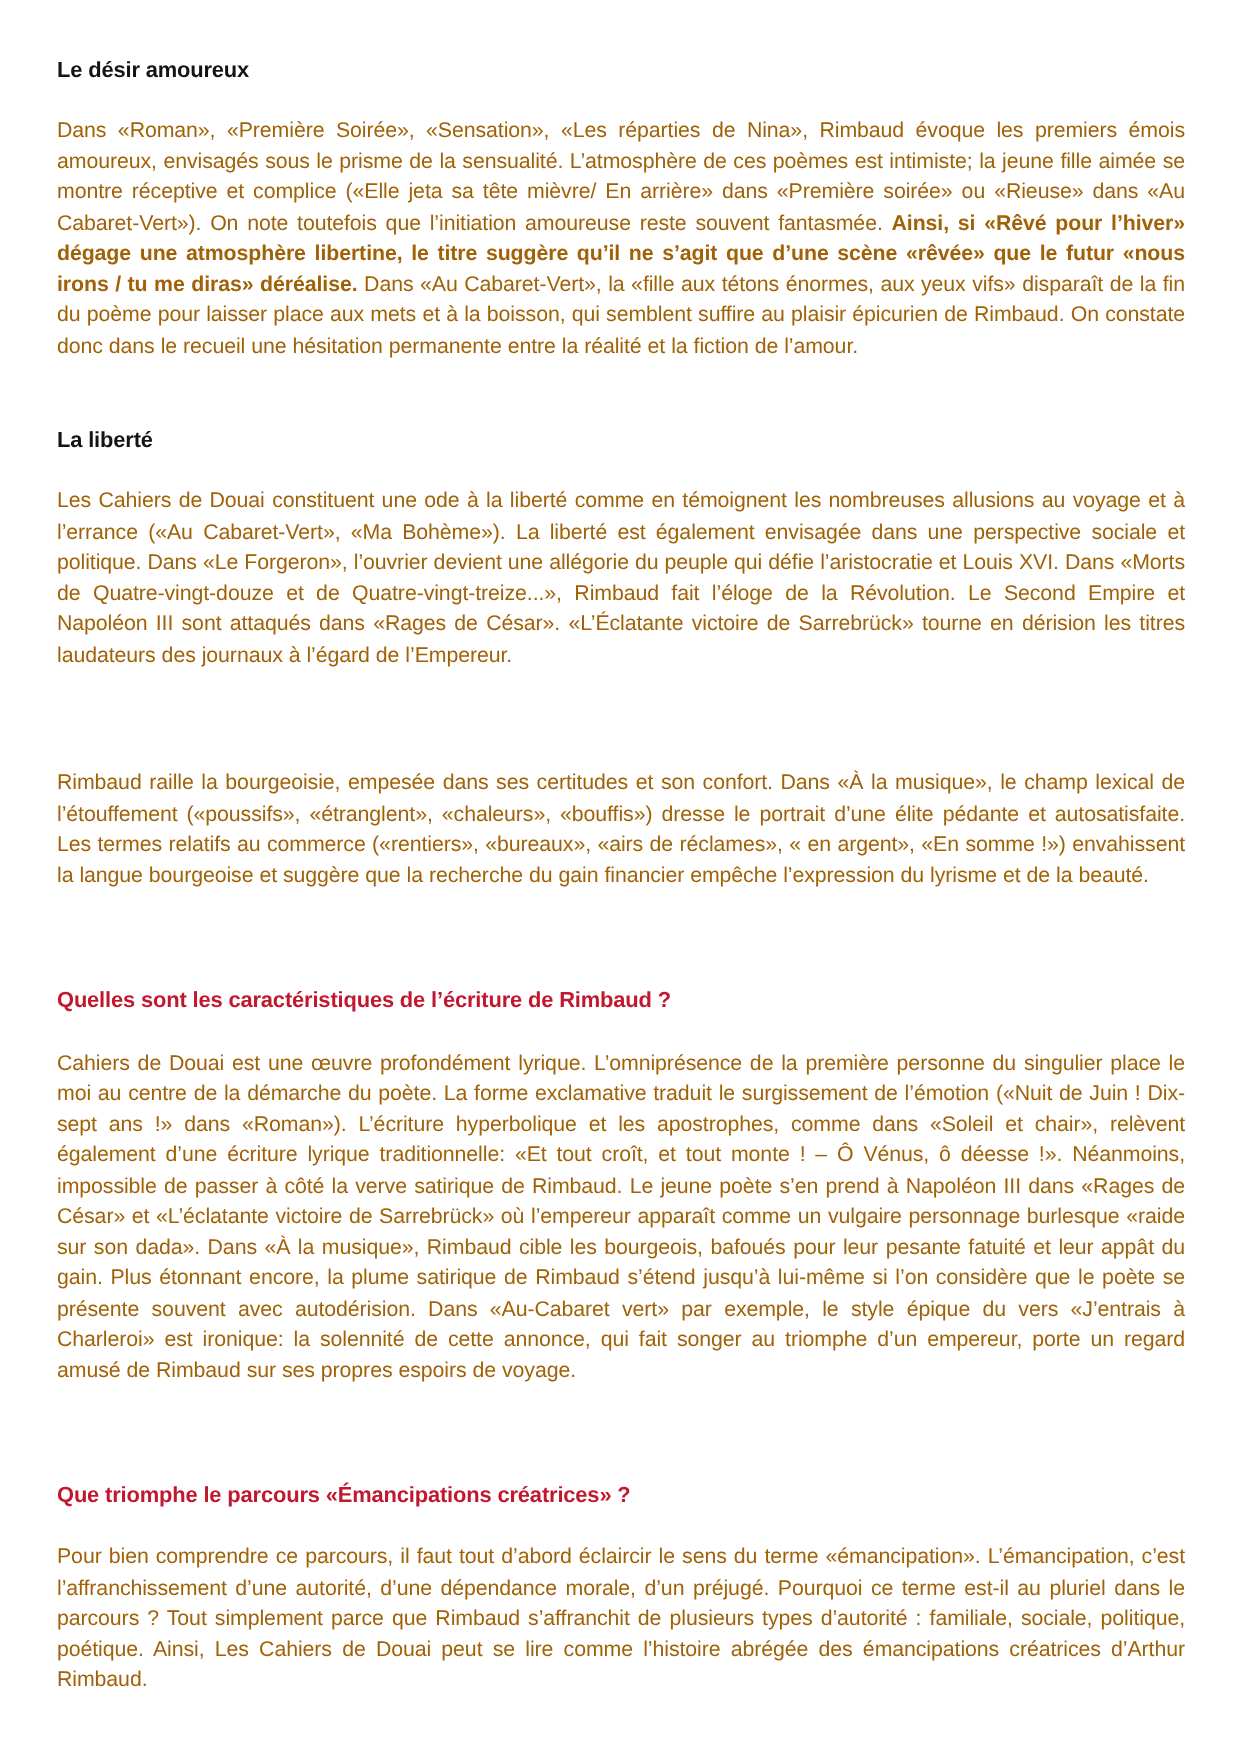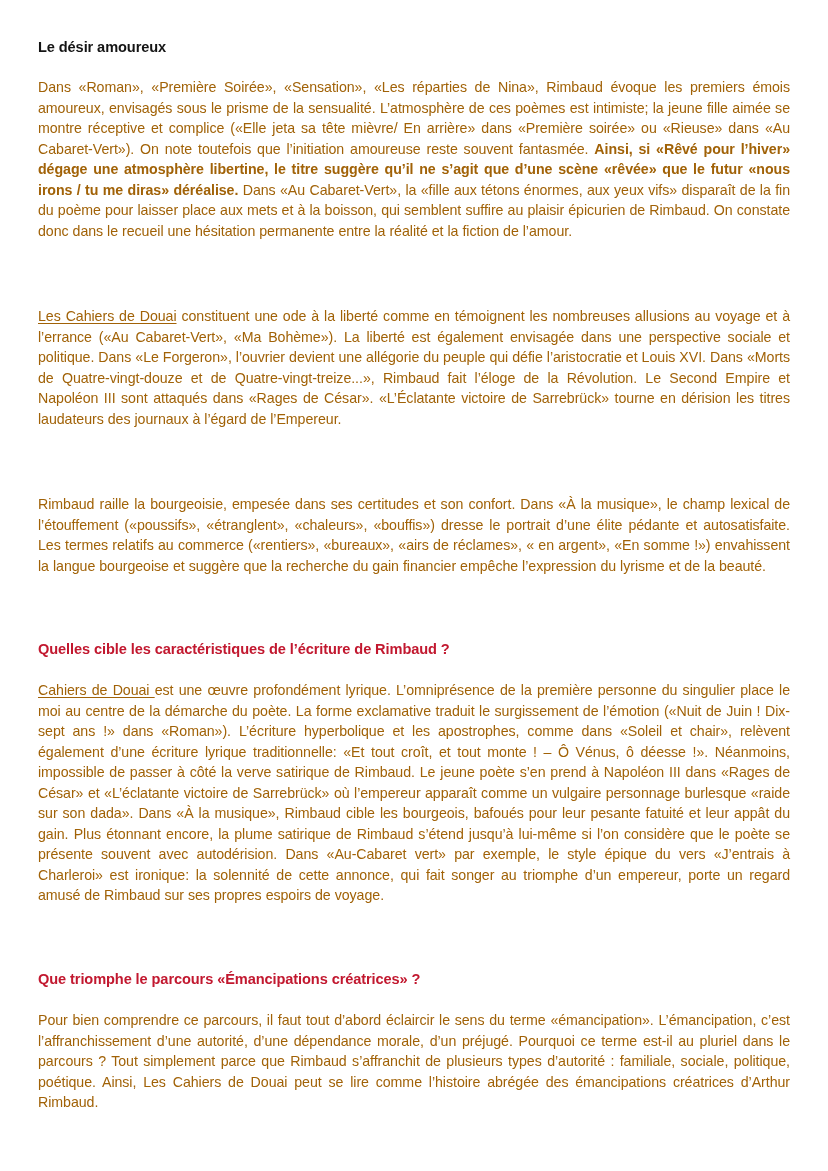--- a/index.html
+++ b/index.html
@@ -44,21 +44,20 @@
     line-height: 20.5px;
     text-align: justify;
     text-justify: inter-word;
     margin: 0;
     color: #a16207;
     letter-spacing: -0.05px;
     word-spacing: 0.1px;
   }
 
   .u {
-    text-decoration: underline;
     text-underline-offset: 2px;
   }
   .b {
     font-weight: bold;
   }
   .gap-head-para { height: 21px; }
   .gap-para-head { height: 44px; }
   .gap-redhead-para { height: 22px; }
   .gap-para-redhead { height: 64px; }
 </style>
@@ -67,31 +66,32 @@
 
 <div class="page">
   <div class="content">
 
     <h2 class="section-heading">Le désir amoureux</h2>
     <div class="gap-head-para"></div>
     <p class="body-text"><span>Dans «Roman», «Première Soirée», «Sensation», «Les réparties de Nina», Rimbaud évoque les premiers émois amoureux, envisagés sous le prisme de la sensualité. L’atmosphère de ces poèmes est intimiste; la jeune fille aimée se montre réceptive et complice («Elle jeta sa tête mièvre/ En arrière» dans «Première soirée» ou «Rieuse» dans «Au Cabaret-Vert»). On note toutefois que l’initiation amoureuse reste souvent fantasmée. </span><span class="b">Ainsi, si «Rêvé pour l’hiver» dégage une atmosphère libertine, le titre suggère qu’il ne s’agit que d’une scène «rêvée» que le futur «nous irons / tu me diras» déréalise.</span><span> Dans «Au Cabaret-Vert», la «fille aux tétons énormes, aux yeux vifs» disparaît de la fin du poème pour laisser place aux mets et à la boisson, qui semblent suffire au plaisir épicurien de Rimbaud. On constate donc dans le recueil une hésitation permanente entre la réalité et la fiction de l’amour.</span></p>
 
     <div class="gap-para-head"></div>
 
+    <h2 class="section-heading">La liberté</h2>
     <div class="gap-head-para"></div>
     <p class="body-text"><span class="u">Les Cahiers de Douai</span><span> constituent une ode à la liberté comme en témoignent les nombreuses allusions au voyage et à l’errance («Au Cabaret-Vert», «Ma Bohème»). La liberté est également envisagée dans une perspective sociale et politique. Dans «Le Forgeron», l’ouvrier devient une allégorie du peuple qui défie l’aristocratie et Louis XVI. Dans «Morts de Quatre-vingt-douze et de Quatre-vingt-treize...», Rimbaud fait l’éloge de la Révolution. Le Second Empire et Napoléon III sont attaqués dans «Rages de César». «L’Éclatante victoire de Sarrebrück» tourne en dérision les titres laudateurs des journaux à l’égard de l’Empereur.</span></p>
 
     <div class="gap-para-head"></div>
 
     <div class="gap-head-para"></div>
     <p class="body-text"><span>Rimbaud raille la bourgeoisie, empesée dans ses certitudes et son confort. Dans «À la musique», le champ lexical de l’étouffement («poussifs», «étranglent», «chaleurs», «bouffis») dresse le portrait d’une élite pédante et autosatisfaite. Les termes relatifs au commerce («rentiers», «bureaux», «airs de réclames», « en argent», «En somme !») envahissent la langue bourgeoise et suggère que la recherche du gain financier empêche l’expression du lyrisme et de la beauté.</span></p>
 
     <div class="gap-para-redhead"></div>
 
-    <h2 class="section-heading red">Quelles cible les caractéristiques de l’écriture de Rimbaud ?</h2>
+    <h2 class="section-heading red">Quelles sont les caractéristiques de l’écriture de Rimbaud ?</h2>
     <div class="gap-redhead-para"></div>
     <p class="body-text"><span class="u">Cahiers de Douai </span><span>est une œuvre profondément lyrique. L’omniprésence de la première personne du singulier place le moi au centre de la démarche du poète. La forme exclamative traduit le surgissement de l’émotion («Nuit de Juin ! Dix-sept ans !» dans «Roman»). L’écriture hyperbolique et les apostrophes, comme dans «Soleil et chair», relèvent également d’une écriture lyrique traditionnelle: «Et tout croît, et tout monte ! – Ô Vénus, ô déesse !». Néanmoins, impossible de passer à côté la verve satirique de Rimbaud. Le jeune poète s’en prend à Napoléon III dans «Rages de César» et «L’éclatante victoire de Sarrebrück» où l’empereur apparaît comme un vulgaire personnage burlesque «raide sur son dada». Dans «À la musique», Rimbaud cible les bourgeois, bafoués pour leur pesante fatuité et leur appât du gain. Plus étonnant encore, la plume satirique de Rimbaud s’étend jusqu’à lui-même si l’on considère que le poète se présente souvent avec autodérision. Dans «Au-Cabaret vert» par exemple, le style épique du vers «J’entrais à Charleroi» est ironique: la solennité de cette annonce, qui fait songer au triomphe d’un empereur, porte un regard amusé de Rimbaud sur ses propres espoirs de voyage.</span></p>
 
     <div class="gap-para-redhead"></div>
 
     <h2 class="section-heading red">Que triomphe le parcours «Émancipations créatrices» ?</h2>
     <div class="gap-redhead-para"></div>
     <p class="body-text"><span>Pour bien comprendre ce parcours, il faut tout d’abord éclaircir le sens du terme «émancipation». L’émancipation, c’est l’affranchissement d’une autorité, d’une dépendance morale, d’un préjugé. Pourquoi ce terme est-il au pluriel dans le parcours ? Tout simplement parce que Rimbaud s’affranchit de plusieurs types d’autorité : familiale, sociale, politique, poétique. Ainsi, Les Cahiers de Douai peut se lire comme l’histoire abrégée des émancipations créatrices d’Arthur Rimbaud.</span></p>
 
   </div>

